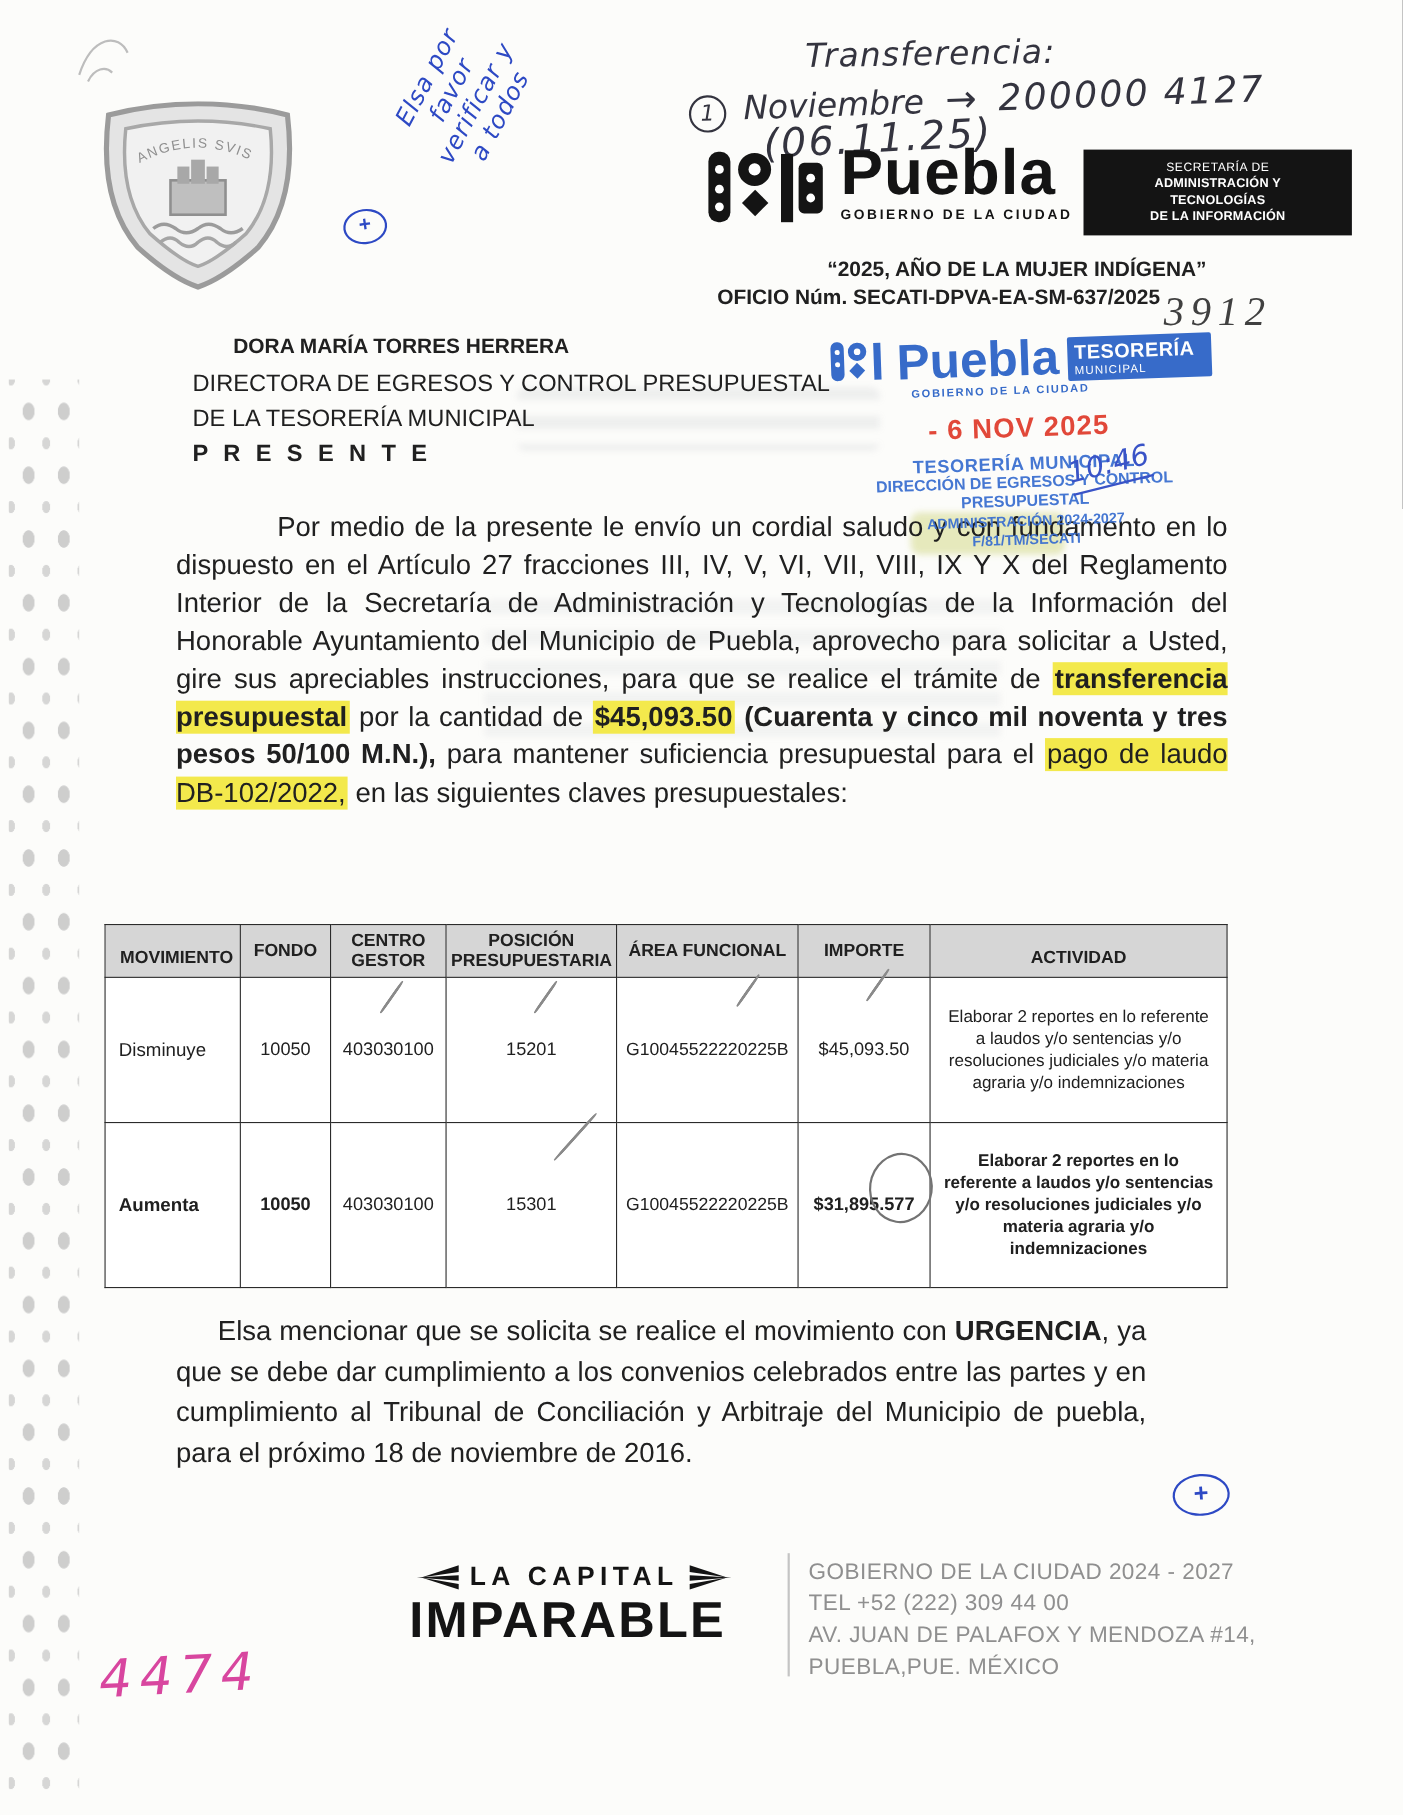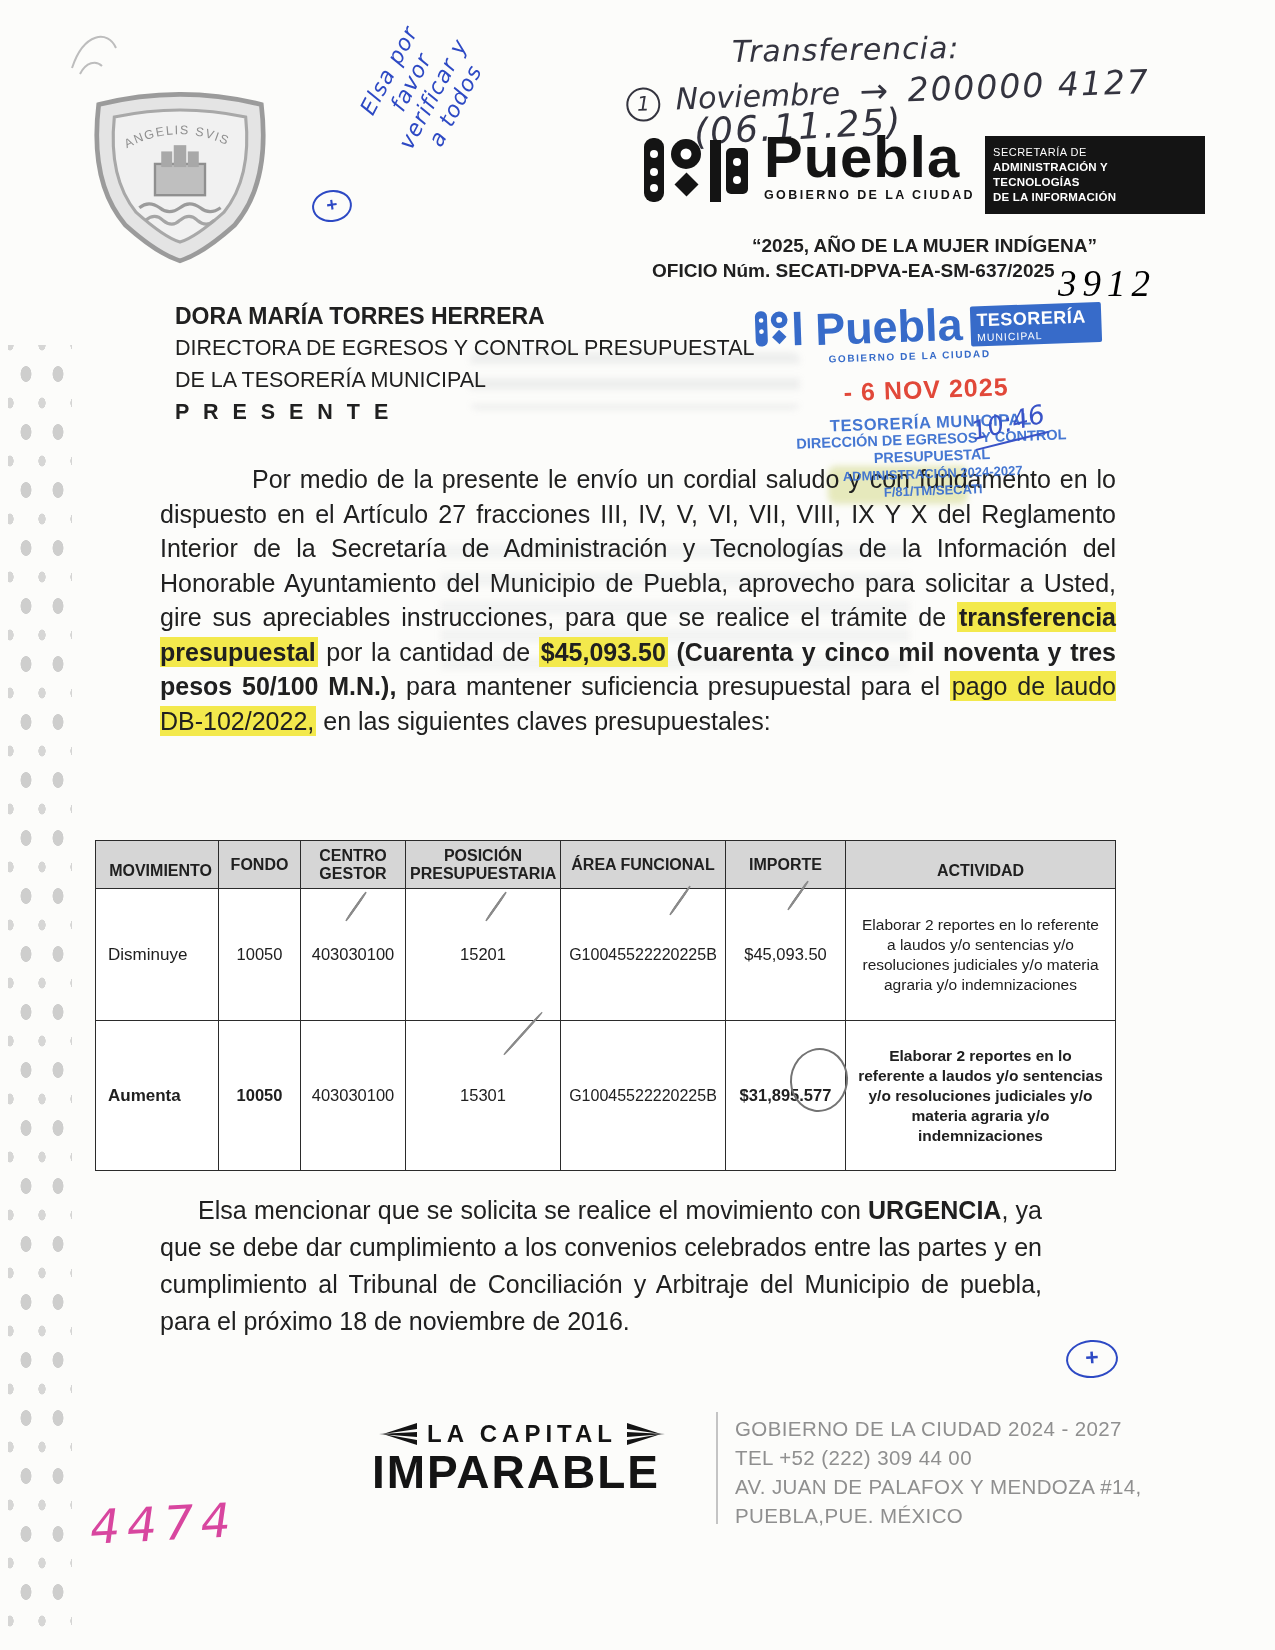--- a/index.html
+++ b/index.html
@@ -33,41 +33,41 @@
   .transfer-l2{left:626px;top:70px;font-size:30px;transform:rotate(-2deg);white-space:nowrap;}
   .transfer-l2 .circ-num{display:inline-block;width:30px;height:30px;border:2px solid #34343f;
     border-radius:50%;text-align:center;line-height:28px;font-size:20px;margin-right:6px;}
   .transfer-l2 .num{font-size:33px;letter-spacing:2px;}
   .transfer-l3{left:694px;top:106px;font-size:36px;transform:rotate(-3deg);letter-spacing:2px;}
   .plus-mark{border:2.5px solid #2d49c4;border-radius:50%;color:#2d49c4;text-align:center;
     font-weight:bold;}
   .plus-top{left:312px;top:190px;width:36px;height:28px;line-height:26px;font-size:19px;transform:rotate(-8deg);}
   .plus-bottom{left:1066px;top:1340px;width:48px;height:34px;line-height:31px;font-size:23px;transform:rotate(-4deg);}
   .folio-red{left:1058px;top:262px;font-family:"Liberation Serif",serif;font-size:37px;
-    color:#000000;letter-spacing:6px;}
+    color:#404040;letter-spacing:6px;}
   .folio-pink{left:90px;top:1496px;font-size:47px;color:#d8469f;letter-spacing:7px;
     transform:rotate(-3deg);}
   .stamp-time{font-size:26px;transform:rotate(-12deg);border-bottom:2px solid #2d49c4;
     padding-bottom:3px;}
 
   
   .brand-block{left:638px;top:128px;display:flex;align-items:flex-start;}
   .brand-text{margin-left:8px;}
   .brand-name{font-size:58px;font-weight:800;letter-spacing:1px;color:#141414;line-height:58px;}
   .brand-sub{font-size:12.5px;font-weight:bold;letter-spacing:2.4px;color:#141414;margin-top:2px;}
   .secretariat-box{margin-left:10px;margin-top:8px;width:204px;background:#141414;color:#fff;
-    padding:9px 8px;line-height:15px;}
+    padding:9px 20px;line-height:15px;text-align:center;}
   .secretariat-box .l1{font-size:11px;letter-spacing:.5px;}
   .secretariat-box .l2,.secretariat-box .l3{font-size:11.5px;font-weight:bold;letter-spacing:.2px;}
   .slogan{left:752px;top:235px;font-size:19px;font-weight:bold;}
   .oficio{left:652px;top:260px;font-size:19px;font-weight:bold;}
 
   
   .recipient{left:175px;top:300px;line-height:32px;}
-  .recipient .name{font-size:23px;font-weight:bold;}
+  .recipient .name{font-size:19px;font-weight:bold;margin-left:37px;}
   .recipient .l{font-size:21.5px;}
   .recipient .sal{font-size:21.5px;font-weight:bold;letter-spacing:4px;}
 
   
   .stamp{left:756px;top:298px;width:348px;transform:rotate(-2deg);z-index:5;opacity:.94;}
   .stamp-row{display:flex;align-items:flex-end;}
   .stamp-name{font-size:45px;font-weight:800;color:#2b63c6;line-height:45px;margin-left:4px;}
   .stamp-box{margin-left:8px;background:#2b63c6;color:#fff;width:128px;padding:4px 6px 3px;
     border-radius:2px;text-align:left;}
   .stamp-box .b1{font-size:18px;font-weight:bold;letter-spacing:.5px;}

